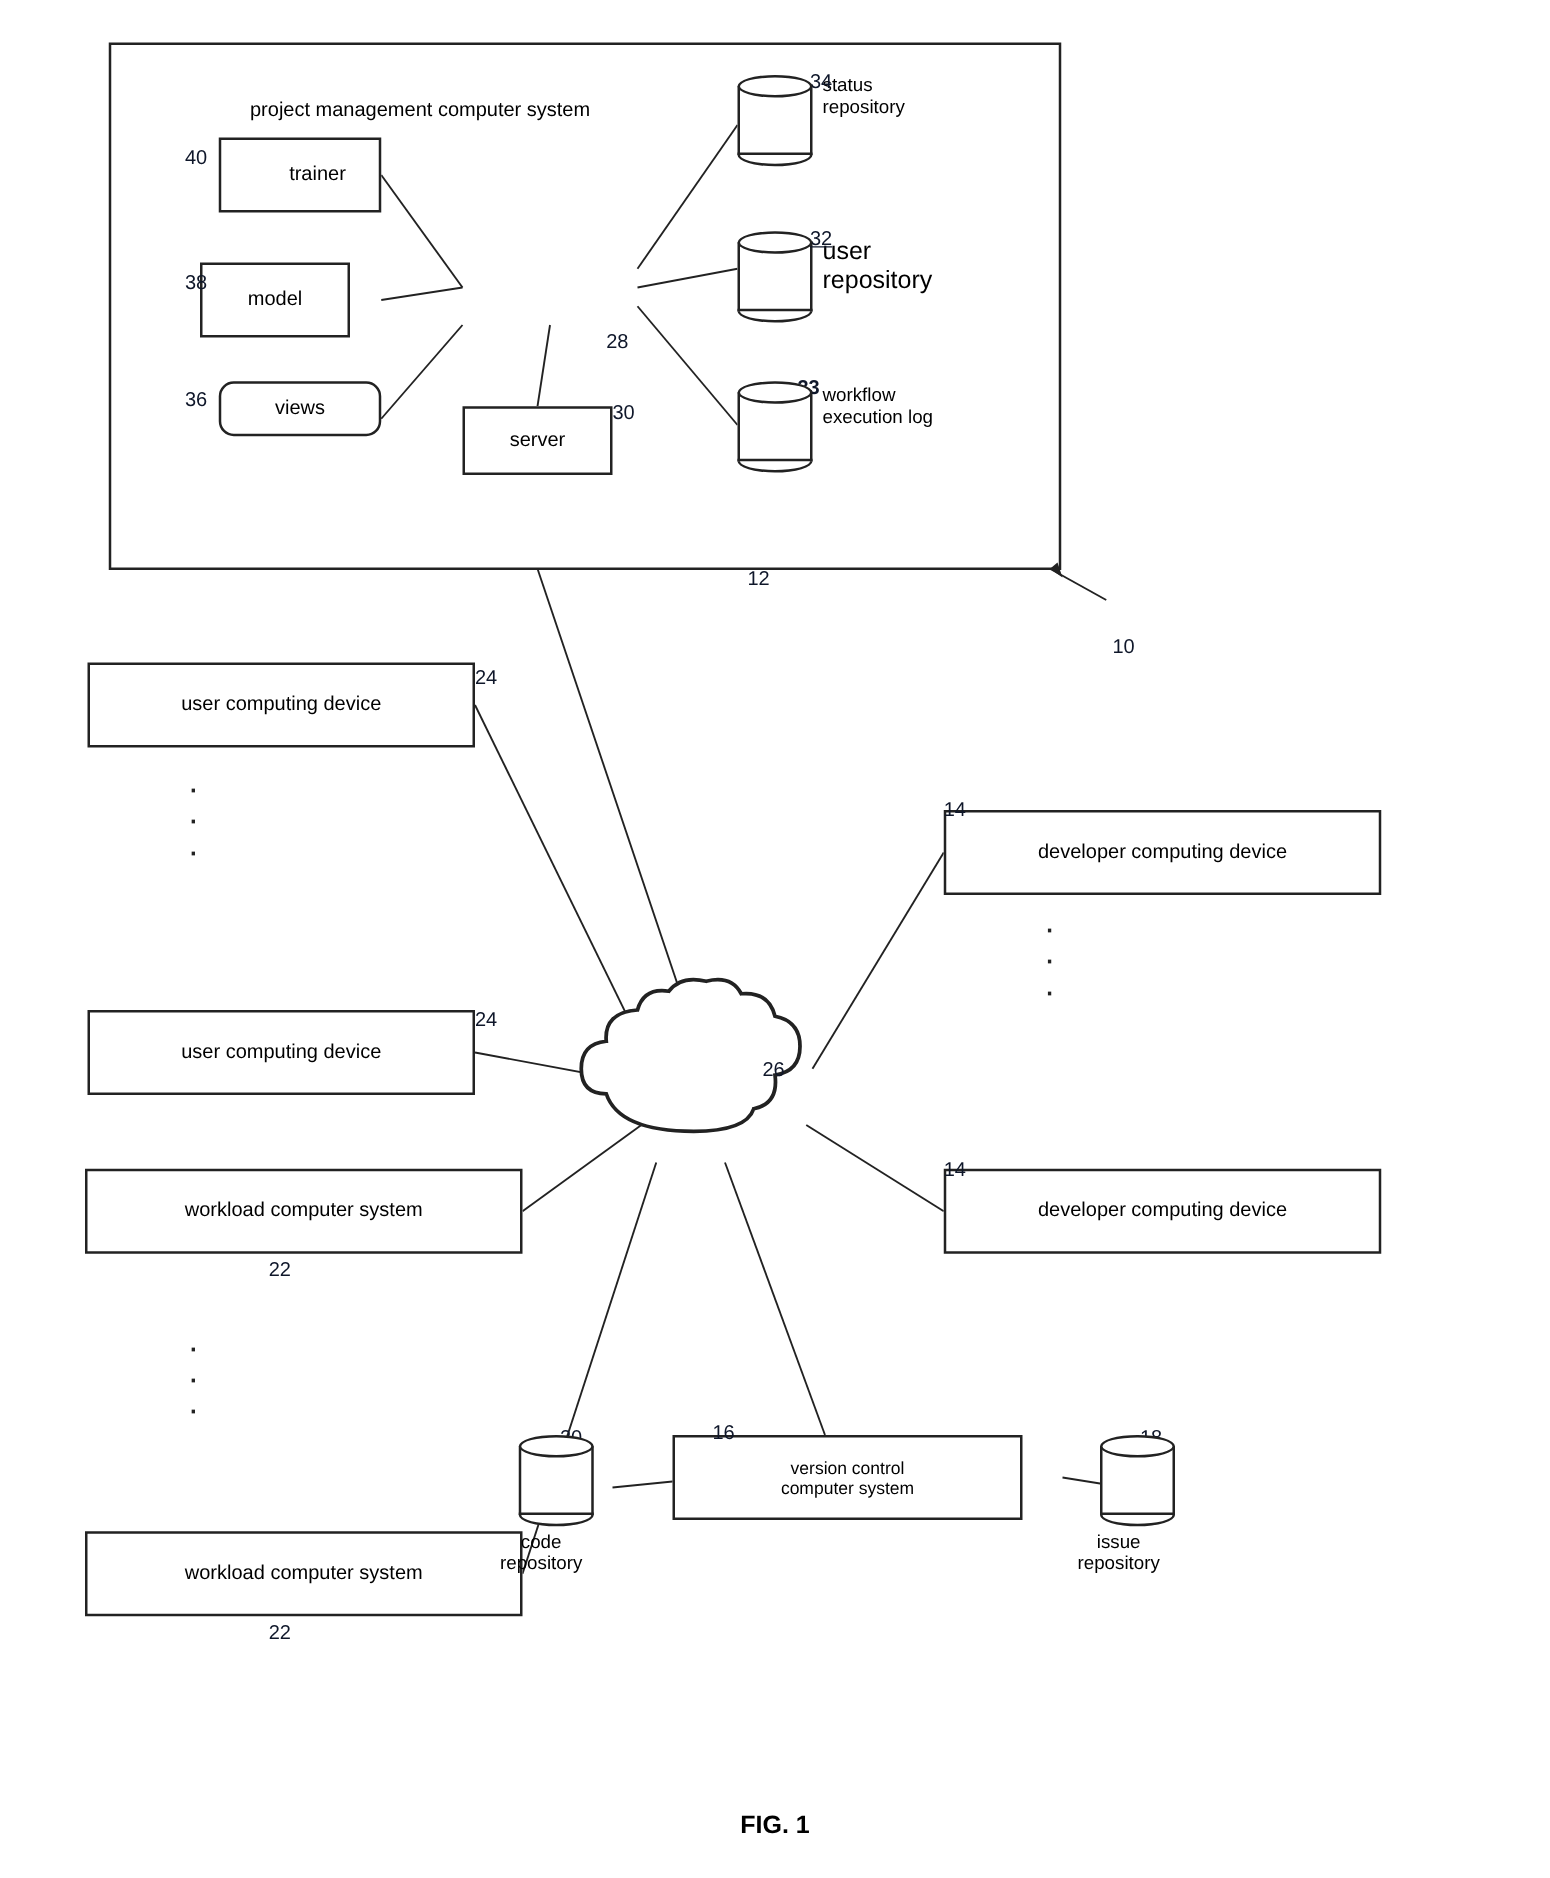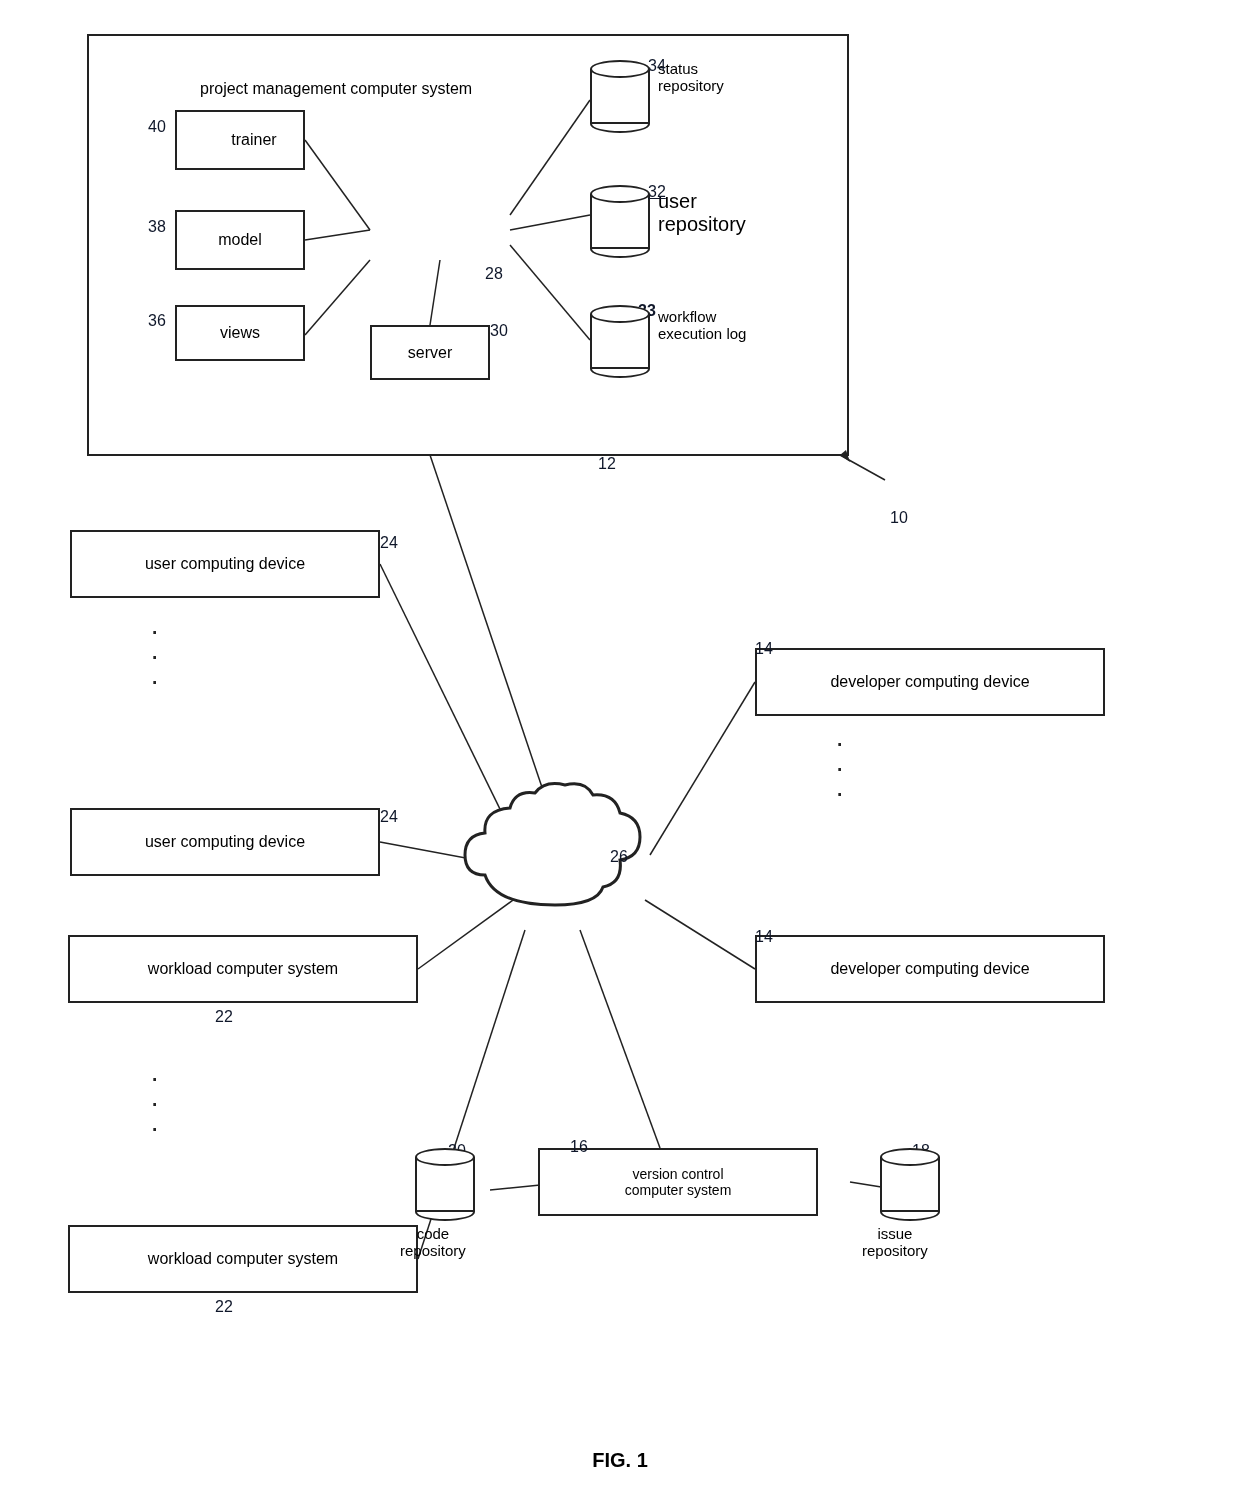--- a/index.html
+++ b/index.html
@@ -30,26 +30,26 @@
       text-align: center;
       font-size: 16px;
       font-weight: normal;
     }
 
     #trainer-box {
       left: 175px; top: 110px;
       width: 130px; height: 60px; padding-left: 28px;
     }
     #model-box {
-      left: 175px; top: 210px;
-      width: 130px; height: 60px;
+      left: 160px; top: 210px;
+      width: 120px; height: 60px;
     }
     #views-box {
       left: 175px; top: 305px;
-      width: 130px; height: 56px;
+      width: 130px; height: 44px; border-radius: 12px;
     }
     #controller-box {
       left: 370px; top: 200px;
       width: 140px; height: 60px;
     }
     #server-box {
       left: 370px; top: 325px;
       width: 120px; height: 55px;
     }
 

